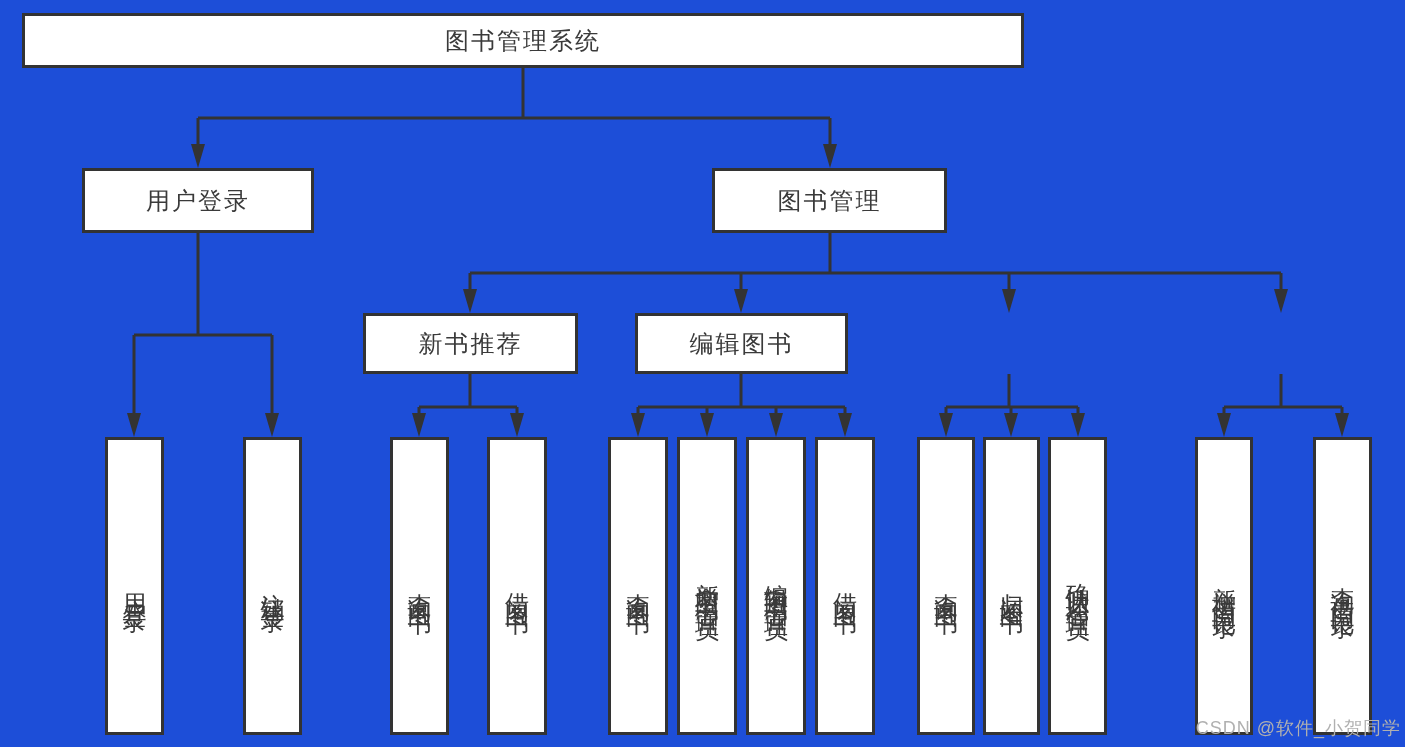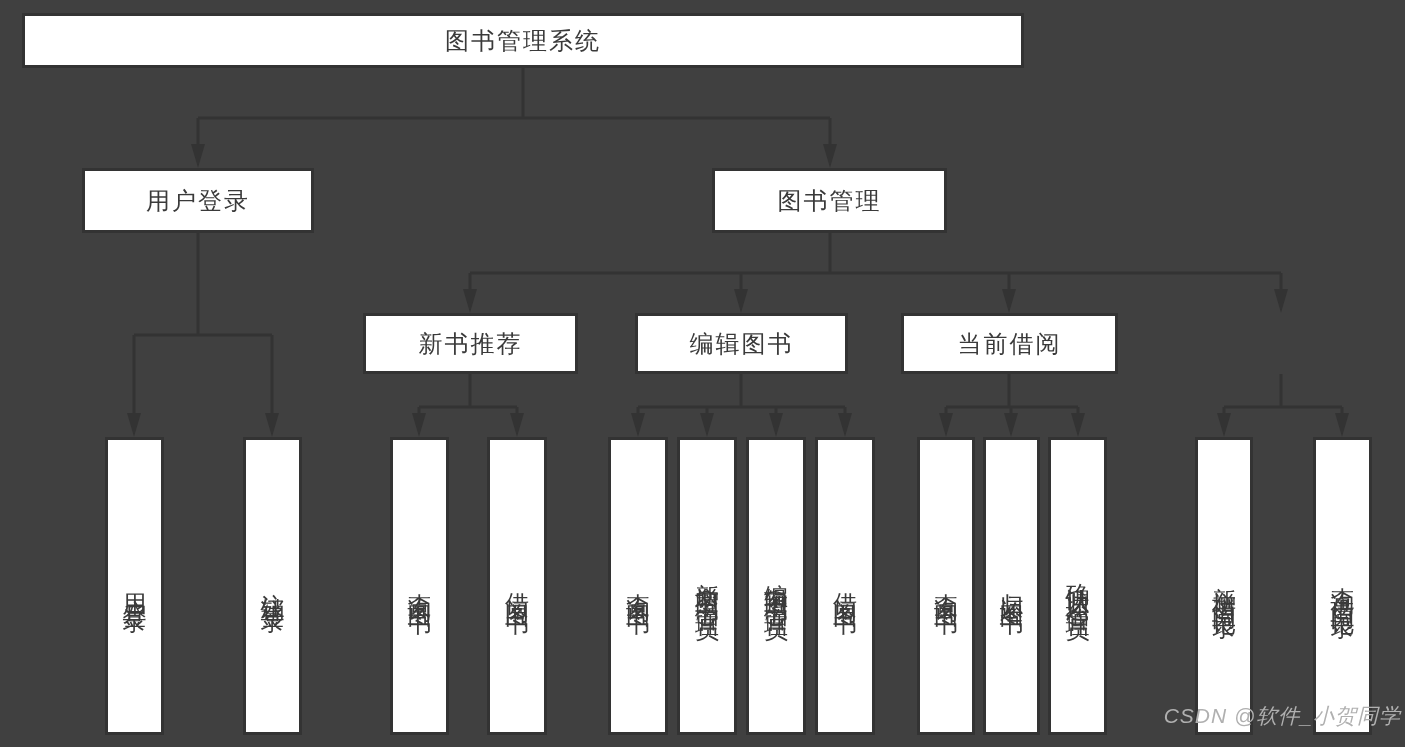--- a/index.html
+++ b/index.html
@@ -1,19 +1,19 @@
 <!DOCTYPE html>
 <html><head>
 <meta charset="utf-8">
 <style>
   html,body{margin:0;padding:0;background:#ffffff;}
   .stage{
     position:relative;
     width:1405px;height:747px;
-    background:#404040;
+    background:#1d4ed8;
     font-family:"Liberation Sans", sans-serif;
     overflow:hidden;
   }
   .connectors{position:absolute;left:0;top:0;width:1405px;height:747px;}
   .box{
     position:absolute;
     box-sizing:border-box;
     border:3px solid #333333;
     background:#ffffff;
     display:flex;
@@ -31,26 +31,25 @@
     writing-mode:vertical-rl;
     text-orientation:mixed;
     font-size:24px;
     letter-spacing:6px;
     line-height:1;
     white-space:nowrap;
   }
   .watermark{
     position:absolute;
     right:4px;
-    bottom:17px;
-    font-size:21px;
+    bottom:7px;
+    font-size:18px;
     letter-spacing:1px;
     color:#b0b0b0;
     white-space:nowrap;
-    font-style:italic;
   }
 </style>
 </head>
 <body>
 
 <div class="stage">
 
   <svg class="connectors" viewBox="0 0 1405 747" xmlns="http://www.w3.org/2000/svg">
     <path fill="none" stroke="#333333" stroke-width="3" d="
       M523 68V118 M198 118H830 M198 118V146 M830 118V146
@@ -93,23 +92,20 @@
   <div class="box" style="left:363px;top:313px;width:215px;height:61px">
     <span class="h-label">新书推荐</span>
   </div>
 
   <div class="box" style="left:712px;top:168px;width:235px;height:65px">
     <span class="h-label">图书管理</span>
   </div>
   <div class="box" style="left:635px;top:313px;width:213px;height:61px">
     <span class="h-label">编辑图书</span>
   </div>
-  <div class="box" style="left:901px;top:313px;width:217px;height:61px">
-    <span class="h-label">当前借阅</span>
-  </div>
 
   <div class="box" style="left:105px;top:437px;width:59px;height:298px">
     <span class="v-label">用户登录</span>
   </div>
   <div class="box" style="left:243px;top:437px;width:59px;height:298px">
     <span class="v-label">注销登录</span>
   </div>
 
   <div class="box" style="left:390px;top:437px;width:59px;height:298px">
     <span class="v-label">查询图书</span>

